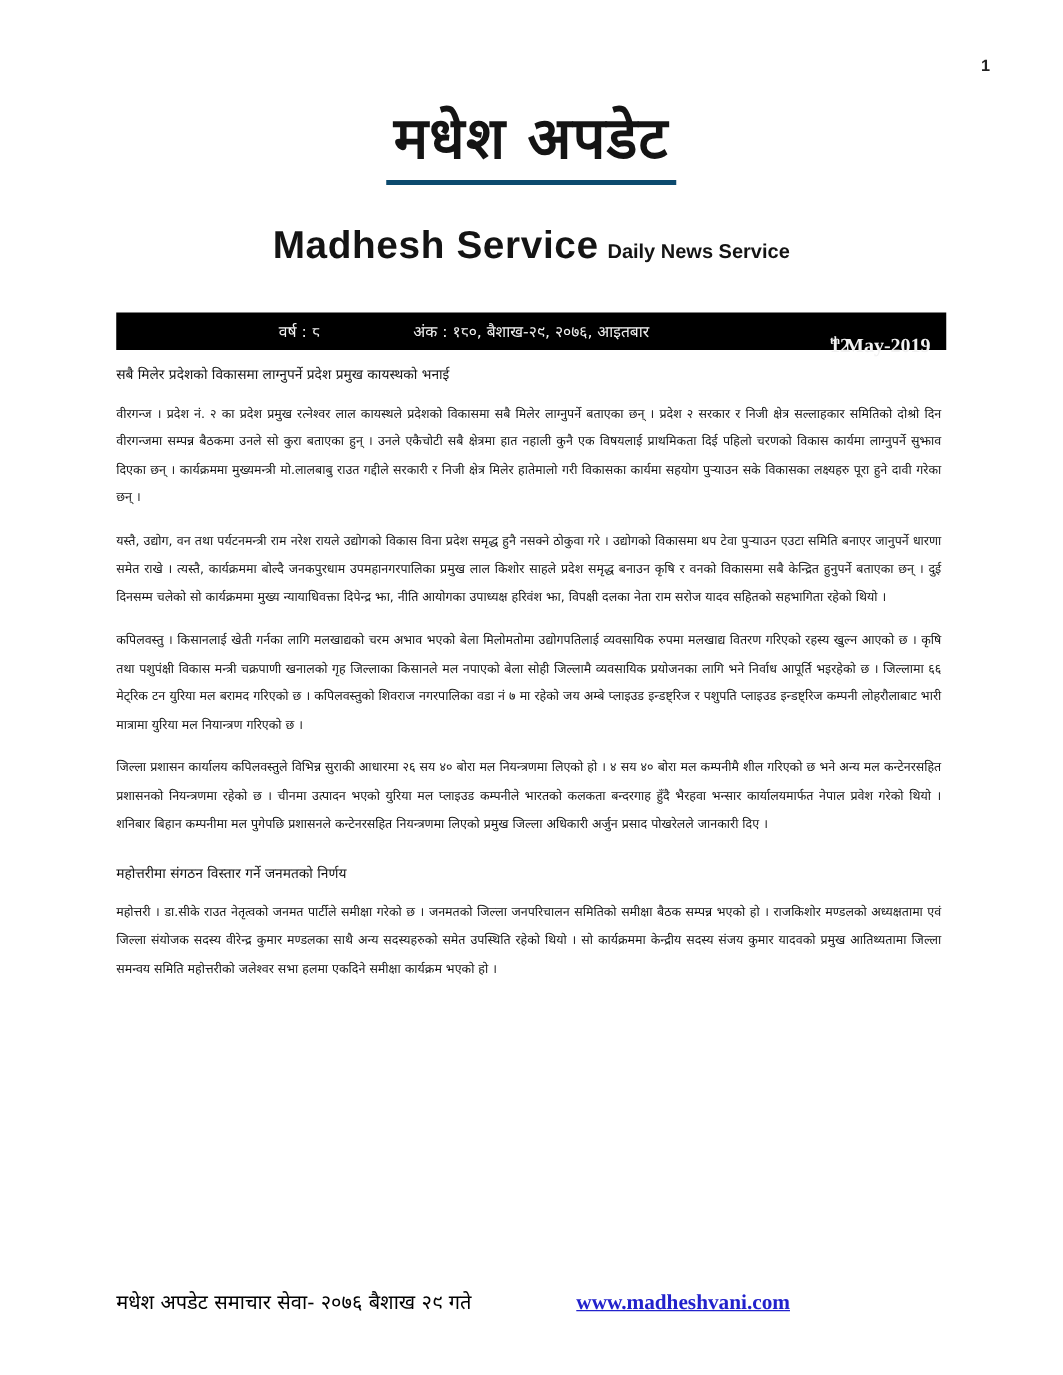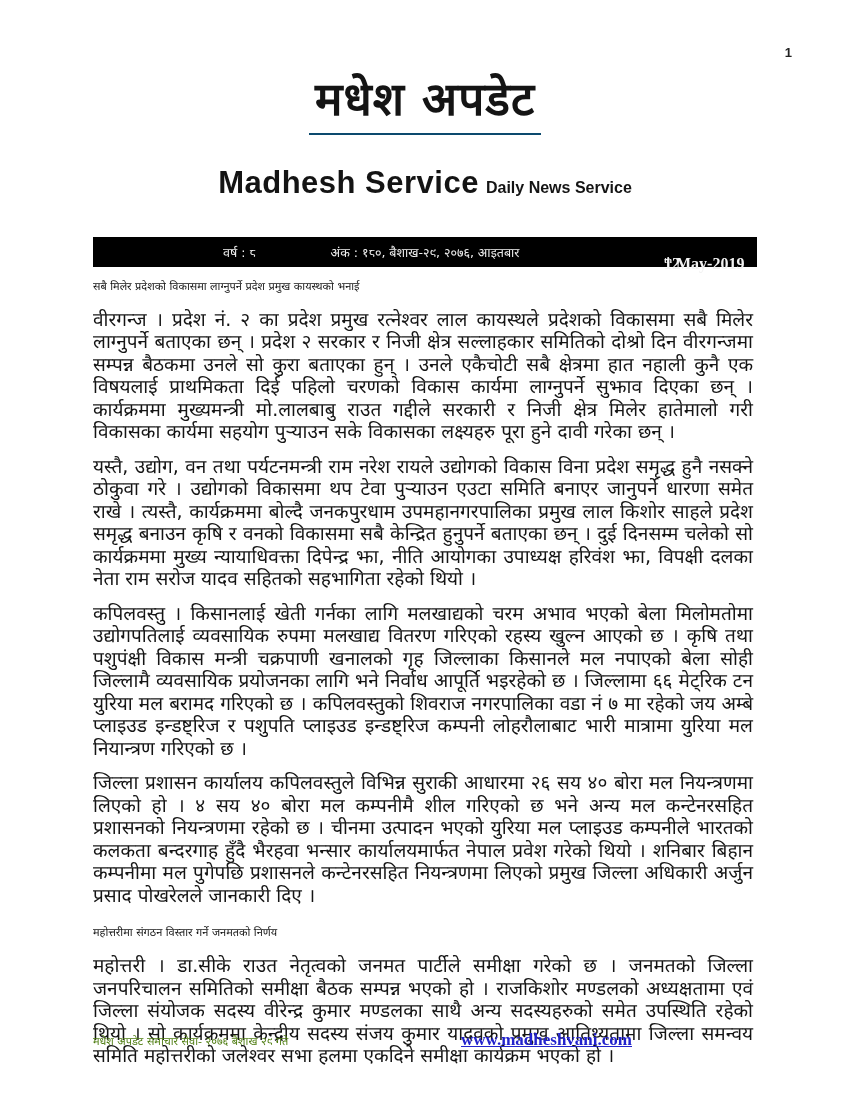--- a/index.html
+++ b/index.html
@@ -23,25 +23,25 @@
     font-family:"Liberation Sans", sans-serif;
     font-size:13px;font-weight:bold;color:#222;
   }
   .content{
     position:absolute;left:93px;top:0;width:664px;
   }
   
   .masthead{text-align:center;padding-top:44px;}
   .title-nepali{
     display:inline-block;
-    margin-top:29px;
+    margin-top:40px;
     font-size:46px;font-weight:700;
     line-height:1.15;
     letter-spacing:1px;
-    border-bottom:2px solid #0c4a6e;
+    border-bottom:4px solid #0c4a6e;
     padding:0 6px 7px 6px;
   }
   .title-english-row{
     margin-top:30px;
     font-family:"Liberation Sans", sans-serif;
     font-weight:bold;
     white-space:nowrap;
   }
   .title-english{font-size:31px;letter-spacing:0.5px;}
   .tagline{font-size:16px;margin-left:7px;}
@@ -66,31 +66,31 @@
   .issue-date .date-rest{margin-left:4px;}
   
   .articles{margin-top:13px;}
   .article-heading{
     font-size:11px;font-weight:400;
     margin:20px 0 13px 0;
     line-height:1.35;
   }
   .articles section:first-child .article-heading{margin-top:0;}
   .article-body{
-    font-size:19px;line-height:22.5px;
+    font-size:10px;line-height:22.5px;
     text-align:justify;
     margin:0 4px 12px 0;
   }
   
   .footer{
     position:absolute;
     left:93px;width:664px;top:1030px;
     display:flex;align-items:baseline;justify-content:space-between;
   }
-  .footer-left{font-size:11px;color:#4d7c0f;}
+  .footer-left{font-size:16px;color:#000000;}
   .footer-link{
     font-family:"Liberation Serif", serif;
     font-size:17px;font-weight:bold;
     color:var(--link-color);
     text-decoration:underline;
     margin-right:125px;
   }
 </style>
 </head>
 <body>

